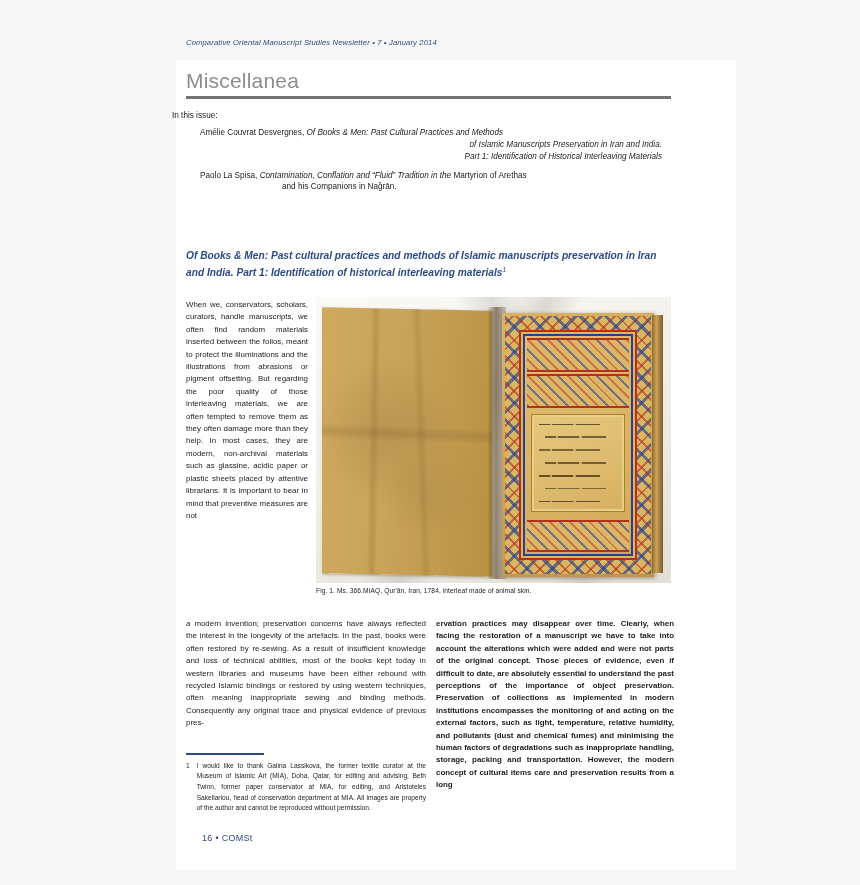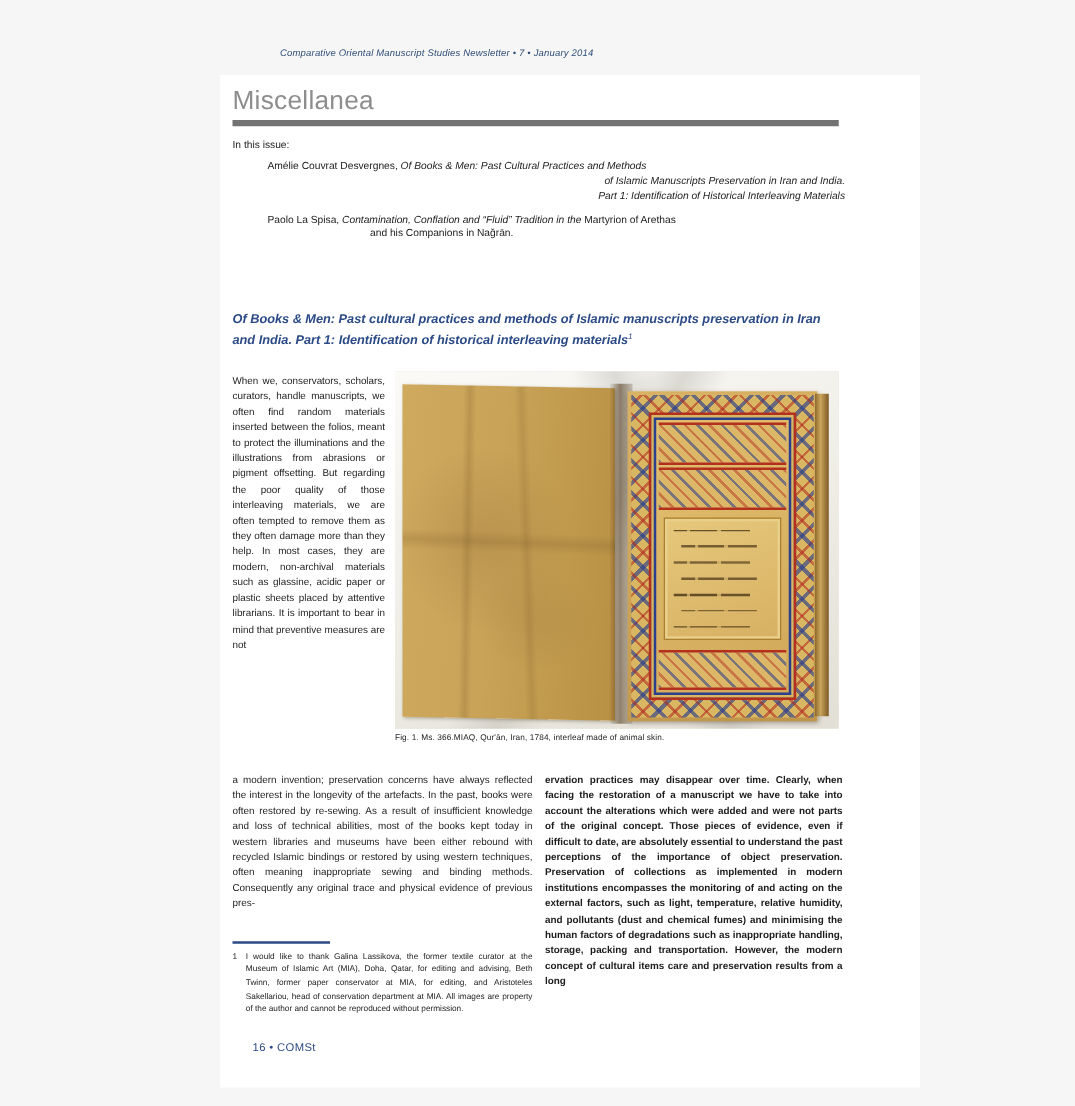--- a/index.html
+++ b/index.html
@@ -34,44 +34,43 @@
   
   #running-head {
     position: absolute;
     left: 186px;
     top: 38px;
     font-size: 7.6px;
     font-style: italic;
     color: #2f4d77;
     letter-spacing: .15px;
     white-space: nowrap;
-    margin-left: 38px;
   }
 
   
   #section-title-wrap {
     position: absolute;
     left: 186px;
     top: 70px;
     width: 485px;
   }
   #section-title {
     font-size: 21px;
     color: #8d8d8d;
     font-weight: 400;
     letter-spacing: .2px;
     line-height: 1;
     padding-bottom: 5px;
-    border-bottom: 5px solid #737373;
+    border-bottom: 3px solid #737373;
   }
 
   
   #toc {
     position: absolute;
-    left: 186px;
+    left: 172px;
     top: 110px;
     width: 490px;
     font-size: 8.2px;
     color: #1c1c1c;
     line-height: 1.45;
   }
   #toc .toc-lead { margin-bottom: 5px; }
   .toc-entry { margin-bottom: 7px; }
   .toc-line { display: block; }
   .toc-line.indent-1 { padding-left: 28px; }

